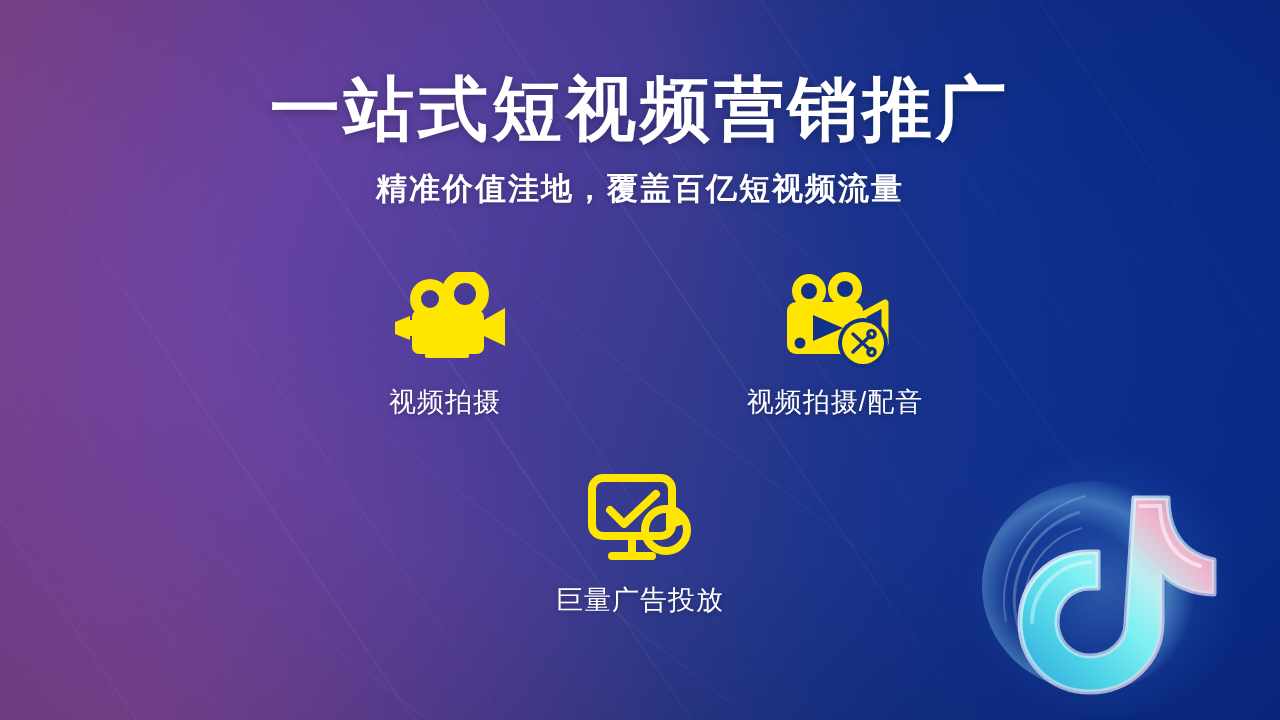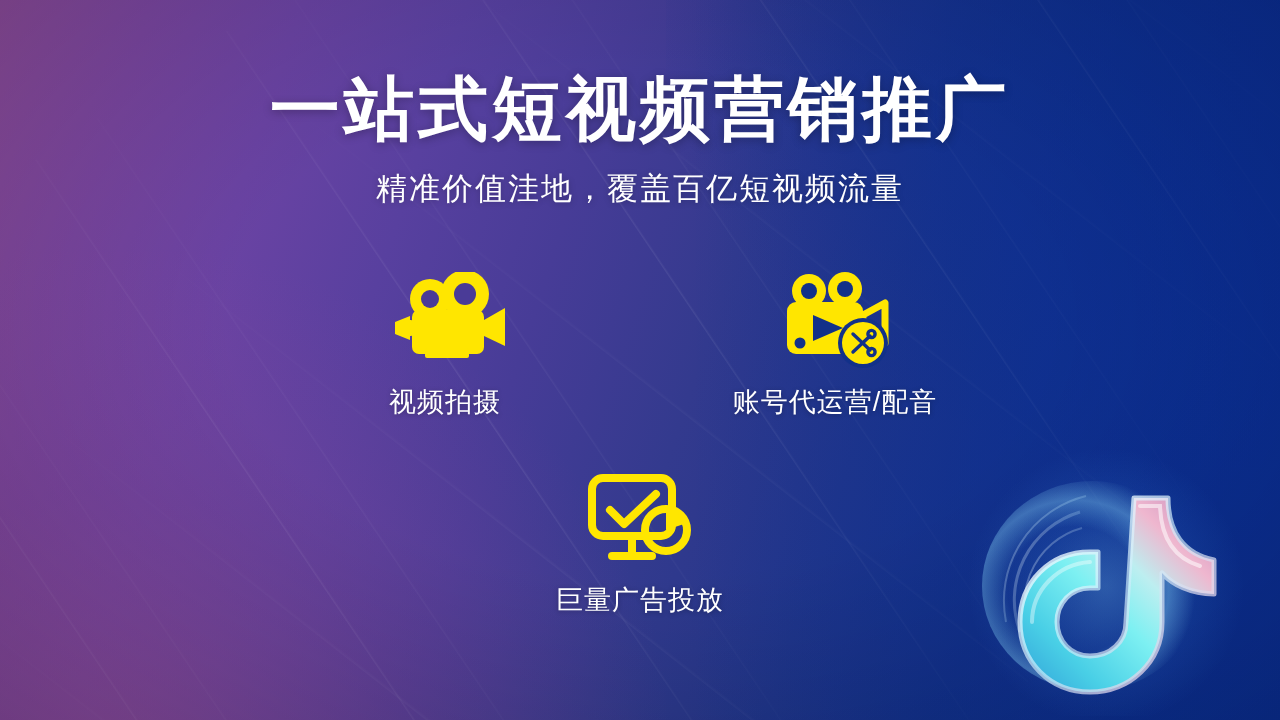--- a/index.html
+++ b/index.html
@@ -99,21 +99,21 @@
     font-weight: bold;
     color: #ffffff;
     letter-spacing: 4px;
     line-height: 1.06;
     text-shadow: 0 2px 10px rgba(0,0,0,0.28);
     margin: 0;
   }
   .subtitle {
     margin: 22px 0 0 0;
     font-size: 31px;
-    font-weight: normal;
+    font-weight: bold;
     color: #ffffff;
     letter-spacing: 2px;
     text-shadow: 0 1px 6px rgba(0,0,0,0.25);
   }
 
   
   .row {
     position: absolute;
     display: flex;
     justify-content: center;
@@ -216,21 +216,21 @@
           </g>
           <circle cx="90" cy="72" r="21" fill="#ffe600"></circle>
           <g stroke="#123189" stroke-width="3.4" stroke-linecap="round" fill="none">
             <line x1="80" y1="63" x2="97" y2="79"></line>
             <line x1="80" y1="81" x2="97" y2="65"></line>
             <circle cx="98.5" cy="81" r="3.6"></circle>
             <circle cx="98.5" cy="63" r="3.6"></circle>
           </g>
         </svg>
       </div>
-      <div class="label">账号代运营/配音</div>
+      <div class="label">视频拍摄/配音</div>
     </div>
 
 
   </div>
 
   <div class="row row-bottom">
 
     <div class="service">
       <div class="icon-wrap">
         <svg width="112" height="100" viewBox="0 0 112 100" aria-hidden="true">

